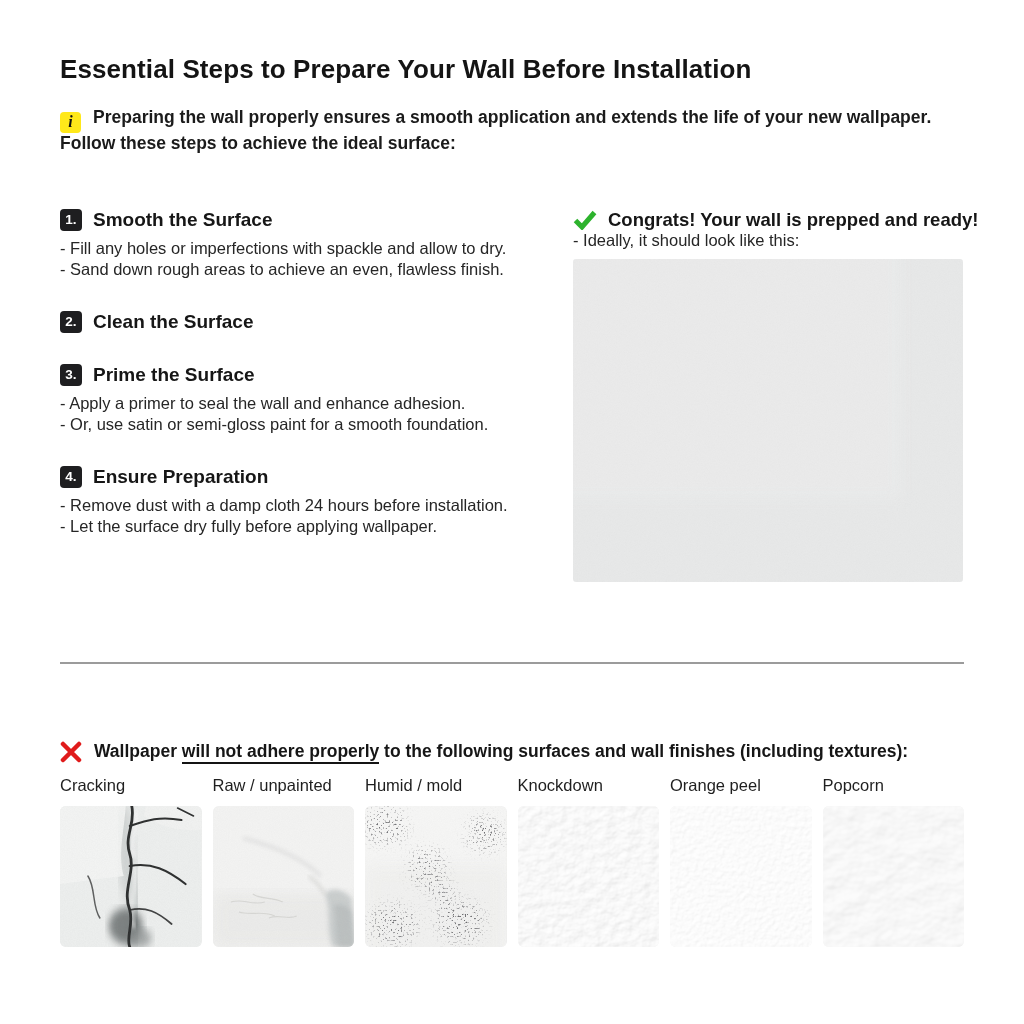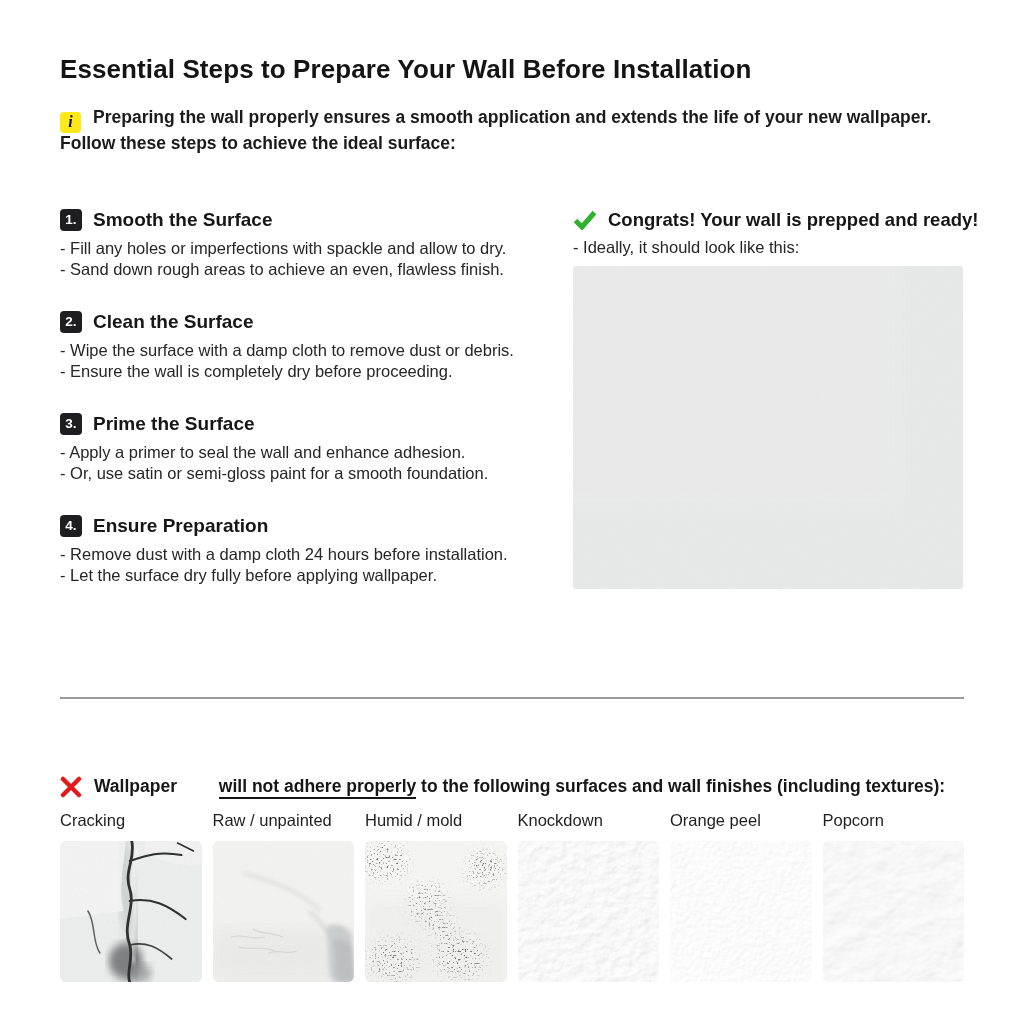--- a/index.html
+++ b/index.html
@@ -22,29 +22,29 @@
   .step { margin-bottom:31px; }
   .step-head { display:flex; align-items:center; gap:11px; }
   .badge { width:22px; height:22px; border-radius:4px; background:var(--badge_dark,#1e1e20);
            color:#fff; font-size:13.5px; font-weight:700; display:flex; align-items:center;
            justify-content:center; flex:0 0 22px; }
   .step-title { font-size:19px; font-weight:700; color:#161616; }
   .bullets { margin-top:7px; font-size:16.5px; line-height:21px; color:#262626; white-space:nowrap; }
 
   .result-head { display:flex; align-items:center; gap:11px; }
   .result-title { font-size:18.5px; font-weight:700; color:#161616; white-space:nowrap; }
-  .result-sub { margin-top:7px; font-size:16.5px; color:#262626; }
+  .result-sub { font-size:16.5px; color:#262626; }
   .wall-image { margin-top:9px; width:390px; height:323px; border-radius:3px; overflow:hidden; }
   .wall-image svg { display:block; width:100%; height:100%; }
 
   .divider { margin-top:80px; height:2px; background:#9b9b9b; }
 
   .warning-row { margin-top:77px; display:flex; align-items:center; gap:12px;
                  font-size:17.5px; font-weight:700; color:#161616; white-space:nowrap; }
-  .warn-underline { border-bottom:2.5px solid #141414; padding-bottom:1px;margin-left:37px; }
+  .warn-underline { border-bottom:2.5px solid #141414; padding-bottom:1px; }
   .cross-icon, .check-icon { flex:0 0 auto; display:flex; }
 
   .texture-grid { margin-top:13px; display:grid; grid-template-columns:repeat(6,1fr); column-gap:11px; }
   .tex-label { font-size:16.5px; color:#1f1f1f; margin-bottom:11px; white-space:nowrap; }
   .tex-img { height:141px; border-radius:6px; overflow:hidden; background:#f2f2f1; }
   .tex-img svg { display:block; width:100%; height:100%; }
   .defs-svg { position:absolute; width:0; height:0; }
 </style>
 </head>
 <body>
@@ -135,24 +135,20 @@
           <div>- Fill any holes or imperfections with spackle and allow to dry.</div>
           <div>- Sand down rough areas to achieve an even, flawless finish.</div>
         </div>
       </div>
 
       <div class="step">
         <div class="step-head">
           <span class="badge">2.</span>
           <span class="step-title">Clean the Surface</span>
         </div>
-        <div class="bullets">
-          <div>- Wipe the surface with a damp cloth to remove dust or debris.</div>
-          <div>- Ensure the wall is completely dry before proceeding.</div>
-        </div>
       </div>
 
       <div class="step">
         <div class="step-head">
           <span class="badge">3.</span>
           <span class="step-title">Prime the Surface</span>
         </div>
         <div class="bullets">
           <div>- Apply a primer to seal the wall and enhance adhesion.</div>
           <div>- Or, use satin or semi-gloss paint for a smooth foundation.</div>

